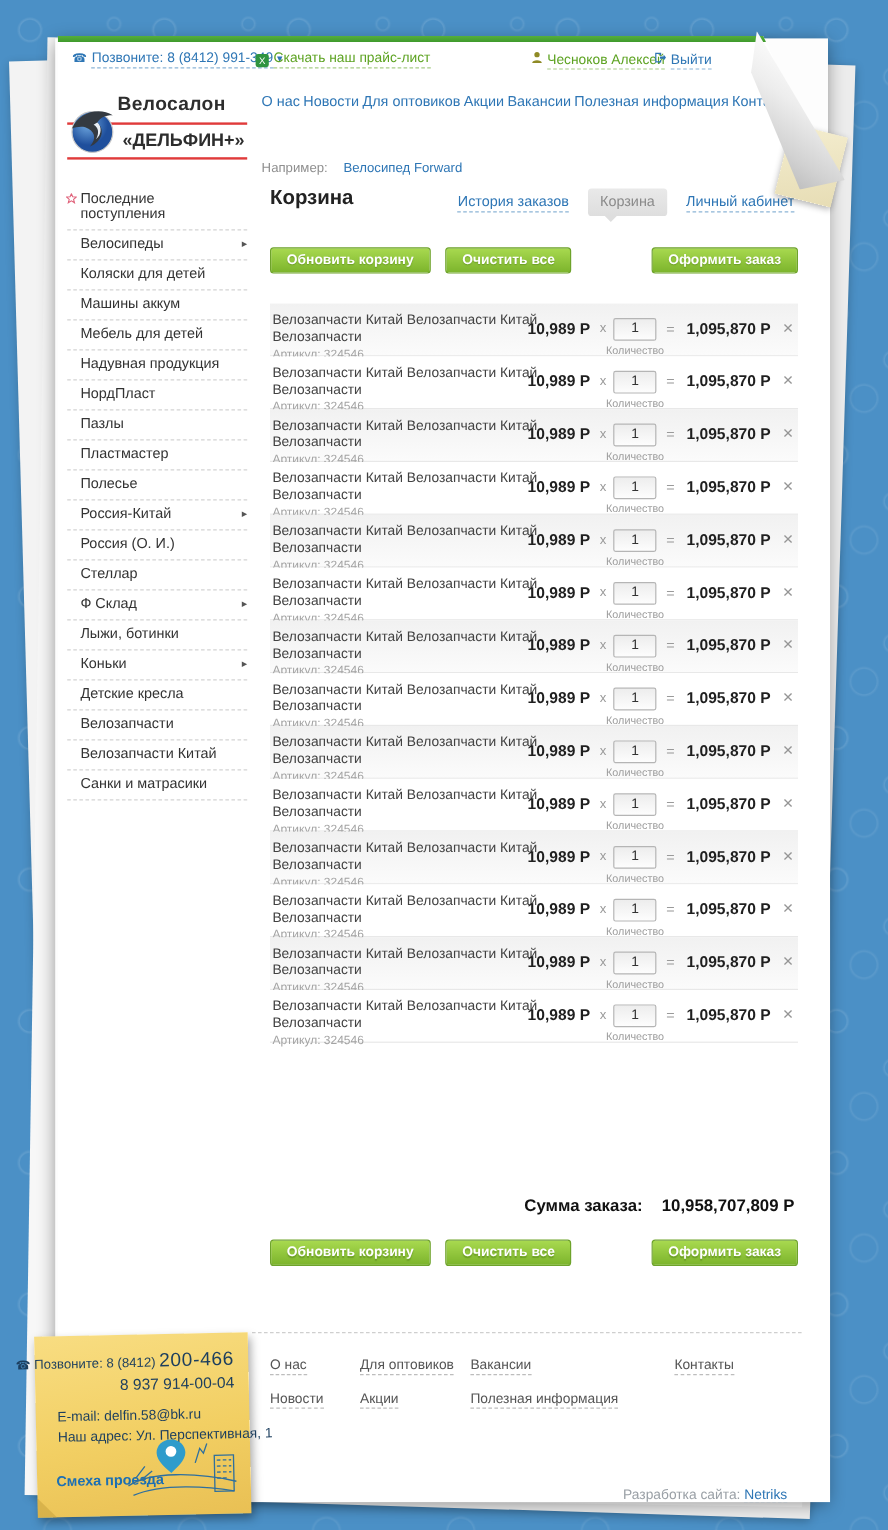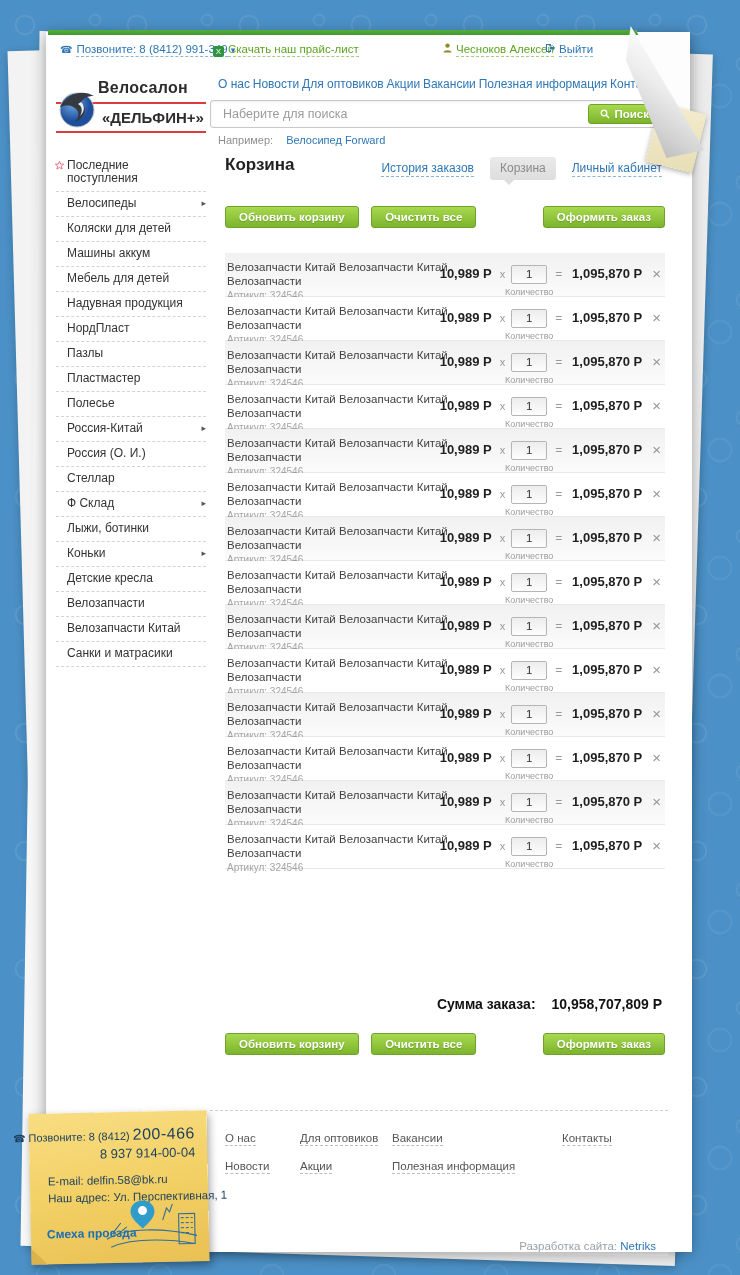--- a/index.html
+++ b/index.html
@@ -196,27 +196,20 @@
   <nav class="main-nav">
       <a class="lnk">О нас</a>
       <a class="lnk">Новости</a>
       <a class="lnk">Для оптовиков</a>
       <a class="lnk">Акции</a>
       <a class="lnk">Вакансии</a>
       <a class="lnk">Полезная информация</a>
       <a class="lnk">Контакты</a>
     </nav>
 
-  <div class="search-wrap">
-    <input class="search-input" type="text" placeholder="Наберите для поиска" style="">
-    <button class="btn-green search-btn"><svg width="10" height="10" viewBox="0 0 10 10">
-          <circle cx="4" cy="4" r="2.8" fill="none" stroke="#fff" stroke-width="1.3"></circle>
-          <line x1="6.3" y1="6.3" x2="9" y2="9" stroke="#fff" stroke-width="1.4"></line>
-        </svg><span>Поиск</span></button>
-  </div>
   <div class="example">
     <span class="lbl">Например:</span>
     <a class="lnk blue">Велосипед Forward</a>
   </div>
 
   <div class="sidebar">
       <div class="side-item">
     <span class="star">
       <svg width="9" height="9" viewBox="0 0 9 9">
             <path d="M4.5 .4 L5.6 3 L8.6 3.2 L6.3 5.1 L7.1 8 L4.5 6.4 L1.9 8 L2.7 5.1 L.4 3.2 L3.4 3 Z" fill="#fff" stroke="#e0637b" stroke-width=".9"></path>

